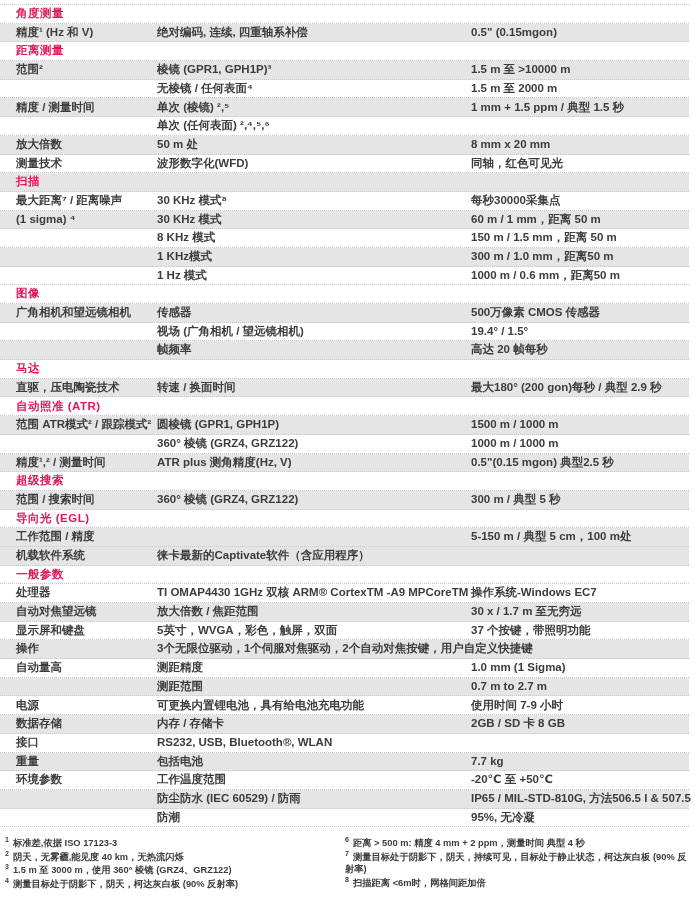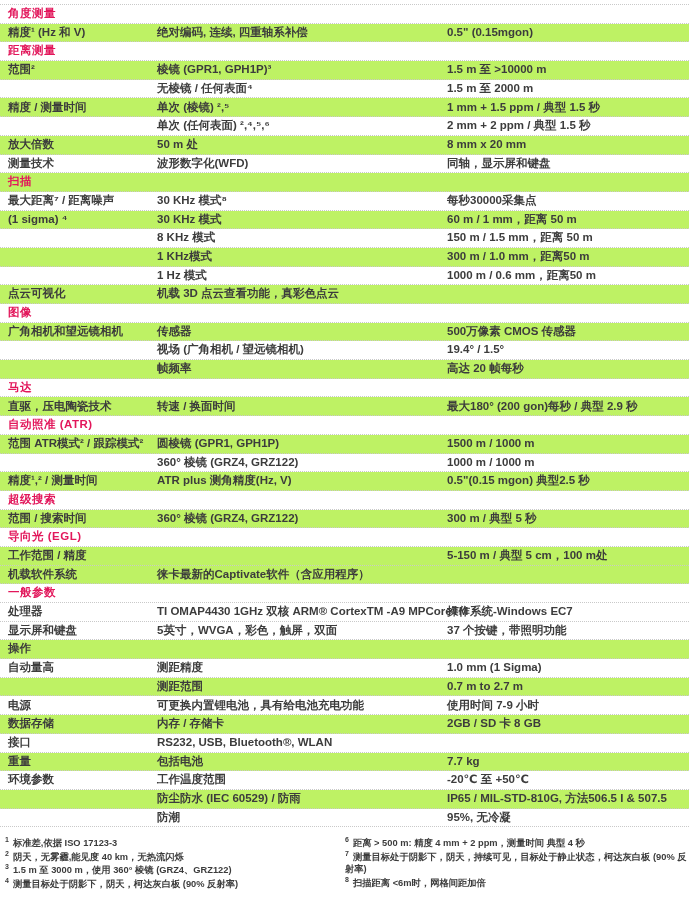--- a/index.html
+++ b/index.html
@@ -8,27 +8,27 @@
     font-family:"Liberation Sans","DejaVu Sans",sans-serif;
     color:#3c3c3c;
   }
   .page{padding-top:4px;}
   .spec-table{border-top:1px dotted #c9c9c9;width:689px;}
   .row{
     display:flex;align-items:center;box-sizing:border-box;
     width:689px;height:18.7px;
     border-bottom:1px dotted #c9c9c9;
   }
-  .row.alt{background:#bef264;}
+  .row.alt{background:#e5e5e5;}
   .cell{
     font-size:11.5px;font-weight:600;line-height:1;
     white-space:nowrap;overflow:visible;
   }
-  .cell.label{width:157px;flex:none;padding-left:8px;box-sizing:border-box;}
-  .cell.mid{width:290px;flex:none;}
+  .cell.label{width:157px;flex:none;padding-left:16px;box-sizing:border-box;}
+  .cell.mid{width:314px;flex:none;}
   .cell.val{flex:1;}
   .row.hdr .cell.label{width:auto;color:#e2175b;font-weight:700;letter-spacing:.5px;}
   sup, .fn-marker{font-size:7px;}
   .footnotes{
     display:flex;margin-top:9px;padding-left:5px;width:688px;box-sizing:border-box;
   }
   .fn-col{box-sizing:border-box;}
   .fn-col.left{width:340px;flex:none;padding-right:10px;}
   .fn-col.right{flex:1;}
   .fn{
@@ -74,33 +74,32 @@
 
   <div class="row alt">
     <div class="cell label">精度 / 测量时间</div>
     <div class="cell mid">单次 (棱镜) ²,⁵</div>
     <div class="cell val">1 mm + 1.5 ppm / 典型 1.5 秒</div>
   </div>
 
   <div class="row">
     <div class="cell label"></div>
     <div class="cell mid">单次 (任何表面) ²,⁴,⁵,⁶</div>
-    <div class="cell val">2 mm + 2 ppm / 典型 1.5 秒</div>
   </div>
 
   <div class="row alt">
     <div class="cell label">放大倍数</div>
     <div class="cell mid">50 m 处</div>
     <div class="cell val">8 mm x 20 mm</div>
   </div>
 
   <div class="row">
     <div class="cell label">测量技术</div>
     <div class="cell mid">波形数字化(WFD)</div>
-    <div class="cell val">同轴，显示屏和键盘</div>
+    <div class="cell val">同轴，红色可见光</div>
   </div>
 
   <div class="row hdr alt">
     <div class="cell label">扫描</div>
   </div>
 
   <div class="row">
     <div class="cell label">最大距离⁷ / 距离噪声</div>
     <div class="cell mid">30 KHz 模式⁸</div>
     <div class="cell val">每秒30000采集点</div>
@@ -123,25 +122,20 @@
     <div class="cell mid">1 KHz模式</div>
     <div class="cell val">300 m / 1.0 mm，距离50 m</div>
   </div>
 
   <div class="row">
     <div class="cell label"></div>
     <div class="cell mid">1 Hz 模式</div>
     <div class="cell val">1000 m / 0.6 mm，距离50 m</div>
   </div>
 
-  <div class="row alt">
-    <div class="cell label">点云可视化</div>
-    <div class="cell mid">机载 3D 点云查看功能，真彩色点云</div>
-    <div class="cell val"></div>
-  </div>
 
   <div class="row hdr">
     <div class="cell label">图像</div>
   </div>
 
   <div class="row alt">
     <div class="cell label">广角相机和望远镜相机</div>
     <div class="cell mid">传感器</div>
     <div class="cell val">500万像素 CMOS 传感器</div>
   </div>
@@ -219,29 +213,35 @@
   <div class="row hdr">
     <div class="cell label">一般参数</div>
   </div>
 
   <div class="row">
     <div class="cell label">处理器</div>
     <div class="cell mid">TI OMAP4430 1GHz 双核 ARM® CortexTM -A9 MPCoreTM</div>
     <div class="cell val">操作系统-Windows EC7</div>
   </div>
 
+  <div class="row alt">
+    <div class="cell label">自动对焦望远镜</div>
+    <div class="cell mid">放大倍数 / 焦距范围</div>
+    <div class="cell val">30 x / 1.7 m 至无穷远</div>
+  </div>
 
   <div class="row">
     <div class="cell label">显示屏和键盘</div>
     <div class="cell mid">5英寸，WVGA，彩色，触屏，双面</div>
     <div class="cell val">37 个按键，带照明功能</div>
   </div>
 
   <div class="row alt">
     <div class="cell label">操作</div>
+    <div class="cell mid">3个无限位驱动，1个伺服对焦驱动，2个自动对焦按键，用户自定义快捷键</div>
     <div class="cell val"></div>
   </div>
 
   <div class="row">
     <div class="cell label">自动量高</div>
     <div class="cell mid">测距精度</div>
     <div class="cell val">1.0 mm (1 Sigma)</div>
   </div>
 
   <div class="row alt">

